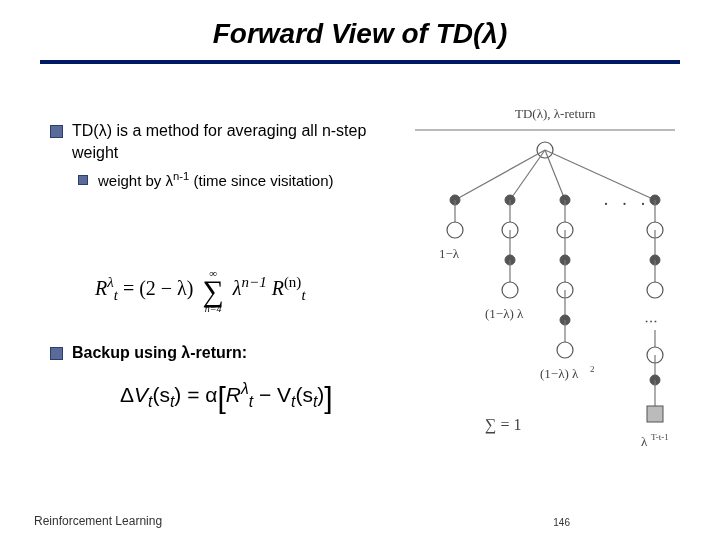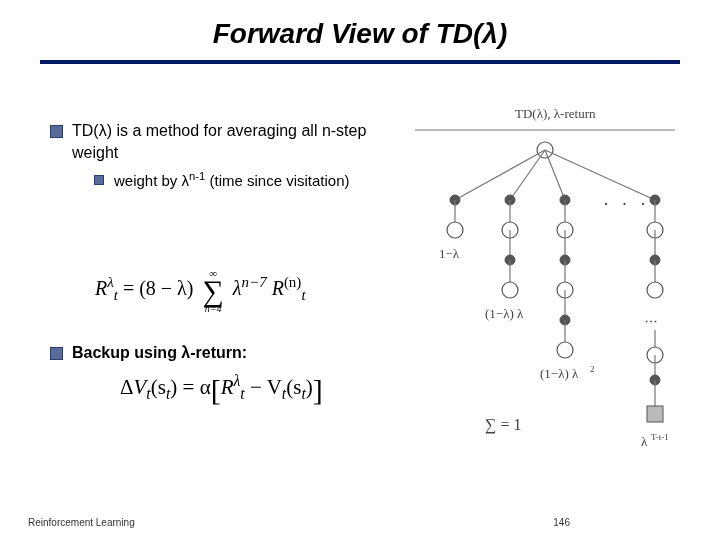--- a/index.html
+++ b/index.html
@@ -68,21 +68,20 @@
     list-style: none;
     padding: 0;
     margin: 6px 0 0 6px;
   }
   ul.sub > li {
     position: relative;
     padding-left: 20px;
     margin-top: 6px;
     font-size: 15px;
     line-height: 1.35;
-    margin-left: 16px;
   }
   ul.sub > li::before {
     content: "";
     position: absolute;
     left: 0;
     top: 6px;
     width: 8px;
     height: 8px;
     background: #5a6a99;
     border: 1px solid #2b3e70;
@@ -111,22 +110,22 @@
     line-height: 26px;
   }
   .formula1 .sigma-bot {
     font-size: 10px;
     line-height: 9px;
     font-style: italic;
   }
   .formula2 {
     position: absolute;
     left: 120px;
-    top: 372px;
-    font-family: Liberation Serif, serif;
+    top: 380px;
+    font-family: Liberation Sans, sans-serif;
     font-size: 21px;
   }
   .bigb {
     font-size: 30px;
     vertical-align: -6px;
   }
   .diagram {
     position: absolute;
     top: 100px;
     left: 395px;
@@ -151,23 +150,23 @@
     stroke-width: 1.2;
     fill: none;
   }
   .dtext {
     font-family: "Times New Roman", serif;
     font-size: 13px;
     fill: #444;
   }
   .footer-left {
     position: absolute;
-    left: 28px;
+    left: 34px;
     bottom: 12px;
-    font-size: 10px;
+    font-size: 12px;
     color: #333;
     margin-top: 36px;
   }
   .footer-right {
     position: absolute;
     right: 22px;
     bottom: 12px;
     font-size: 10px;
     color: #333;
   }
@@ -188,27 +187,27 @@
           <li>
             <span>weight by λ</span><span class="sup">n-1</span><span> (time since visitation)</span>
           </li>
         </ul>
       </li>
     </ul>
   </div>
 
   <div class="formula1">
     <i><span>R</span></i><span class="sup"><i>λ</i></span><span class="sub-s"><i>t</i></span>
-    <span> = (8 − λ)</span>
+    <span> = (2 − λ)</span>
     <span class="sigma-col">
       <div class="sigma-top">∞</div>
       <div class="sigma">∑</div>
       <div class="sigma-bot">n=4</div>
     </span>
-    <i><span>λ</span></i><span class="sup"><i>n−7</i></span>
+    <i><span>λ</span></i><span class="sup"><i>n−1</i></span>
     <i><span>R</span></i><span class="sup">(n)</span><span class="sub-s"><i>t</i></span>
   </div>
 
   <div class="content-left" style="top:342px;font-weight:bold;">
     <ul class="top">
       <li>
         <span>Backup using λ-return:</span>
       </li>
     </ul>
   </div>

